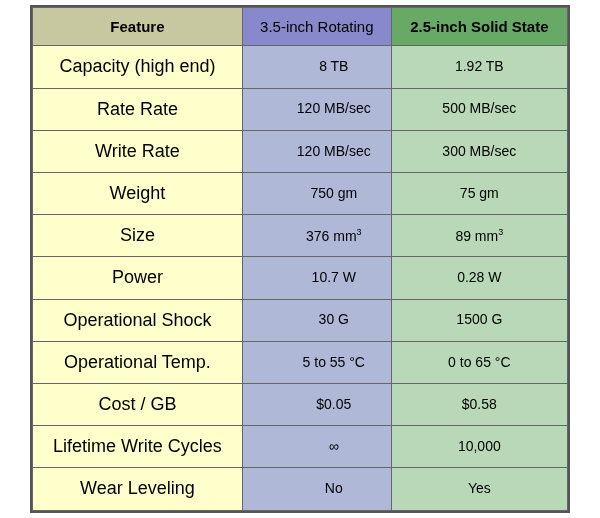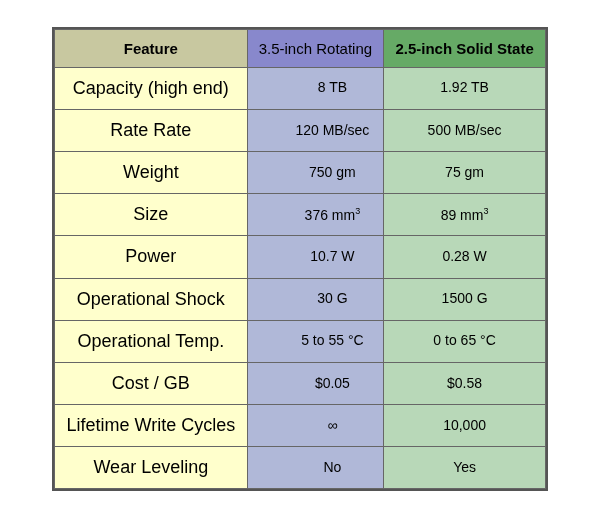--- a/index.html
+++ b/index.html
@@ -6,21 +6,21 @@
     body {
       width: 600px;
       height: 518px;
       display: flex;
       align-items: center;
       justify-content: center;
       background: #fff;
       font-family: Arial, sans-serif;
     }
     .table-container {
-      width: 496px;
+      width: 540px;
       border: 2px solid #555;
     }
     table {
       width: 100%;
       border-collapse: collapse;
     }
     th, td {
       border: 1px solid #666;
       padding: 8px 10px;
       text-align: center;
@@ -79,20 +79,25 @@
           <td class="col-feature">Capacity (high end)</td>
           <td class="col-rotating">8 TB</td>
           <td class="col-ssd">1.92 TB</td>
         </tr>
         <tr>
           <td class="col-feature">Rate Rate</td>
           <td class="col-rotating">120 MB/sec</td>
           <td class="col-ssd">500 MB/sec</td>
         </tr>
         <tr>
+          <td class="col-feature">Write Rate</td>
+          <td class="col-rotating">120 MB/sec</td>
+          <td class="col-ssd">300 MB/sec</td>
+        </tr>
+        <tr>
           <td class="col-feature">Weight</td>
           <td class="col-rotating">750 gm</td>
           <td class="col-ssd">75 gm</td>
         </tr>
         <tr>
           <td class="col-feature">Size</td>
           <td class="col-rotating">376 mm<sup>3</sup></td>
           <td class="col-ssd">89 mm<sup>3</sup></td>
         </tr>
         <tr>

